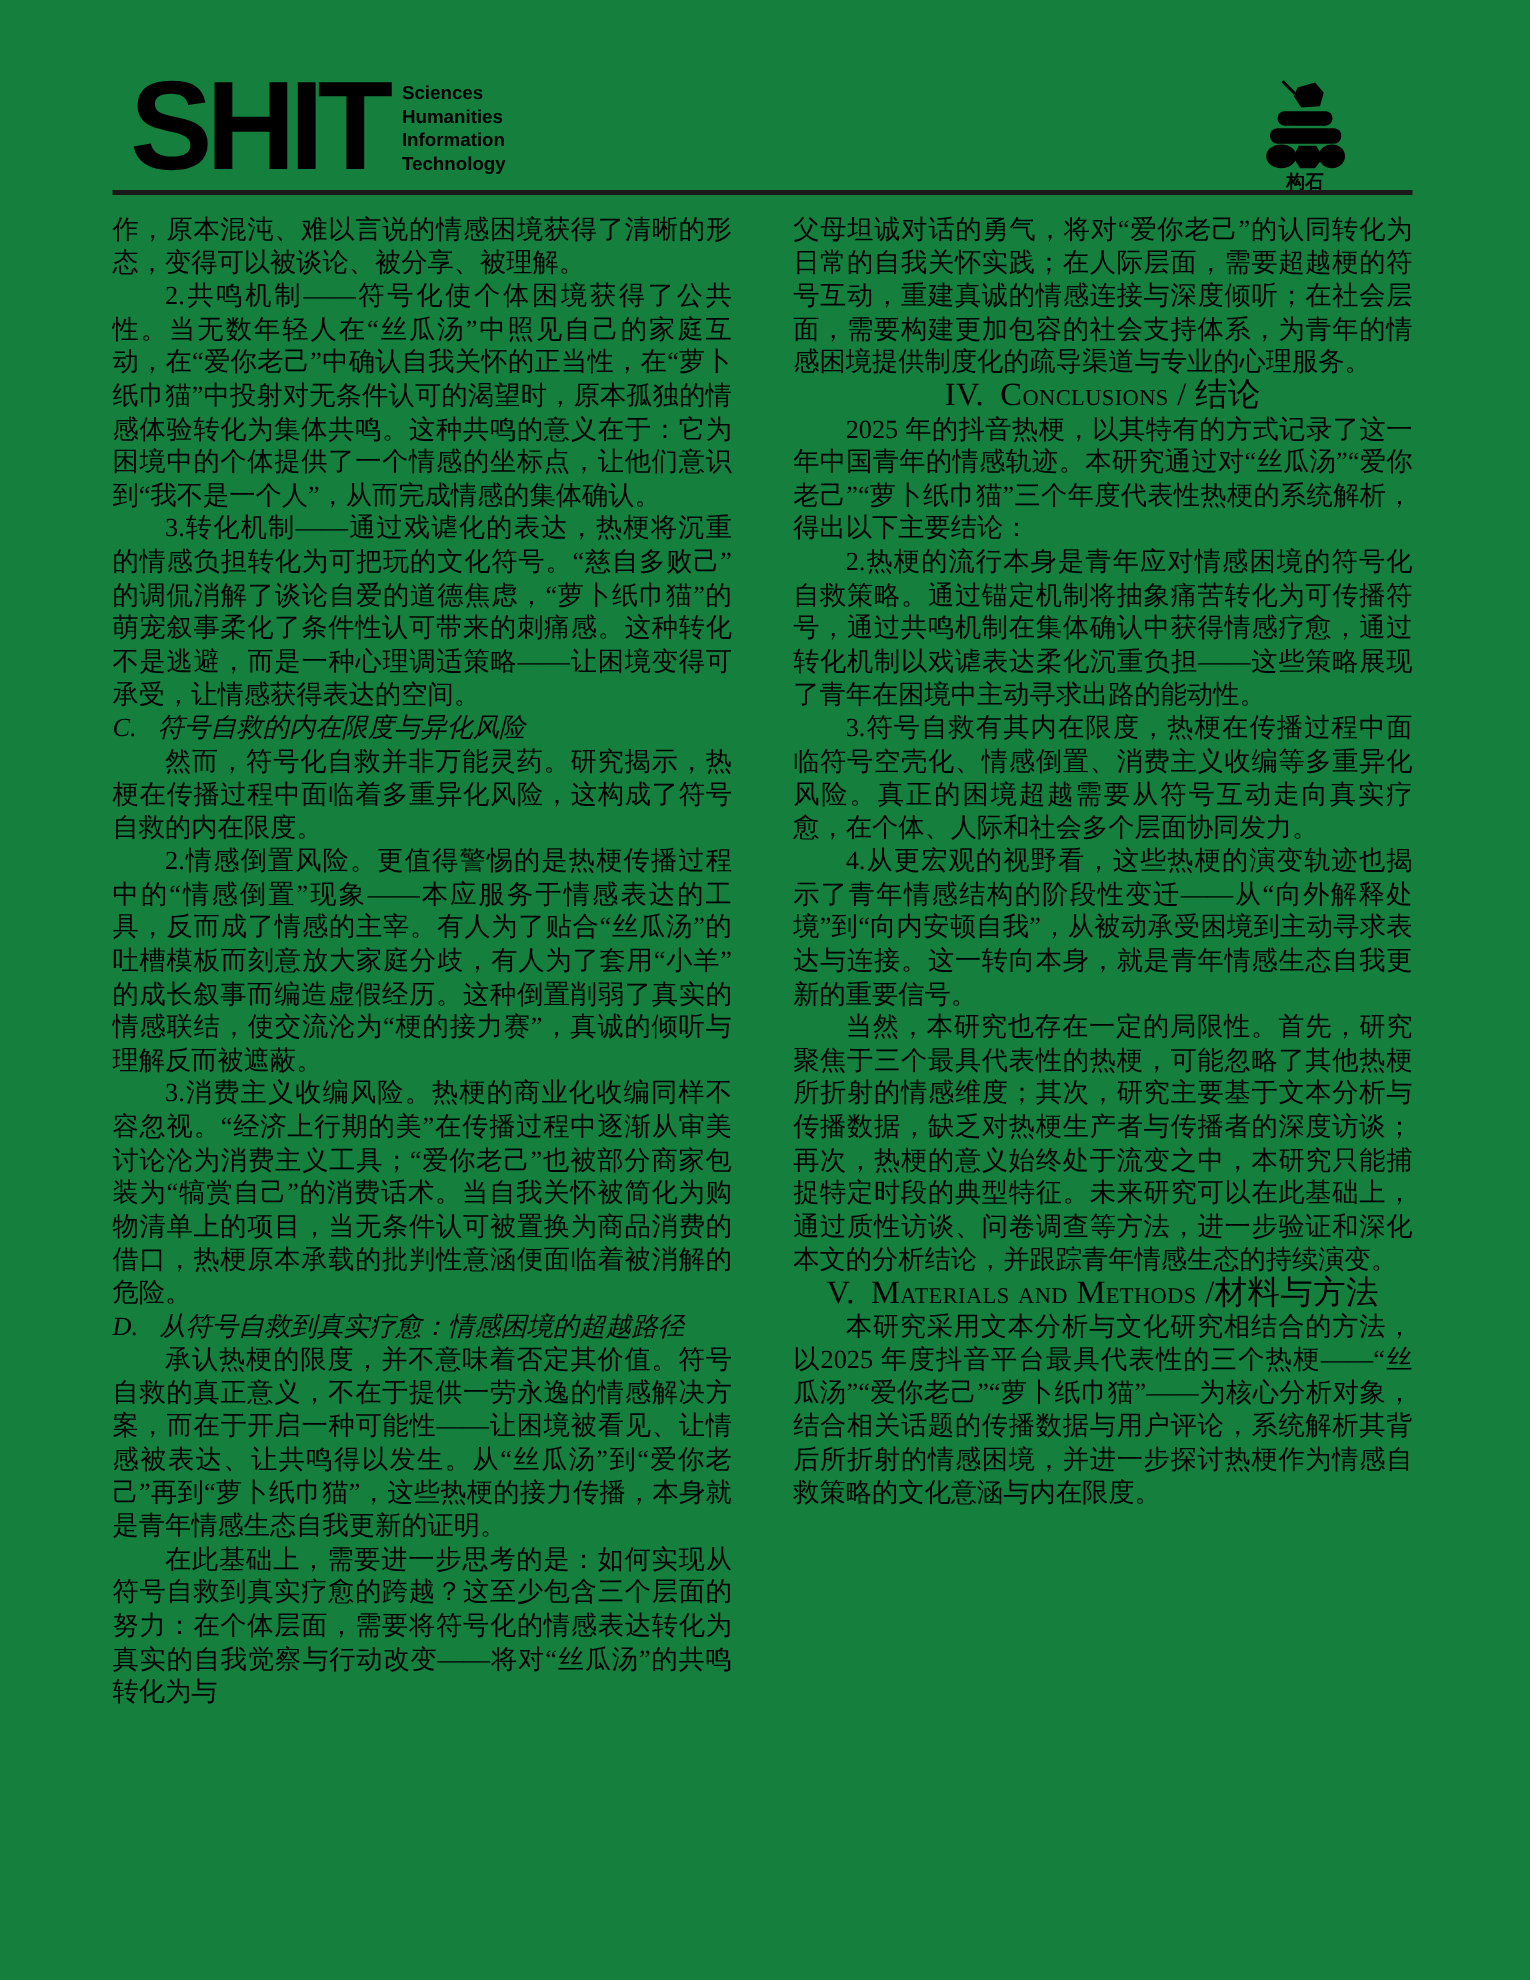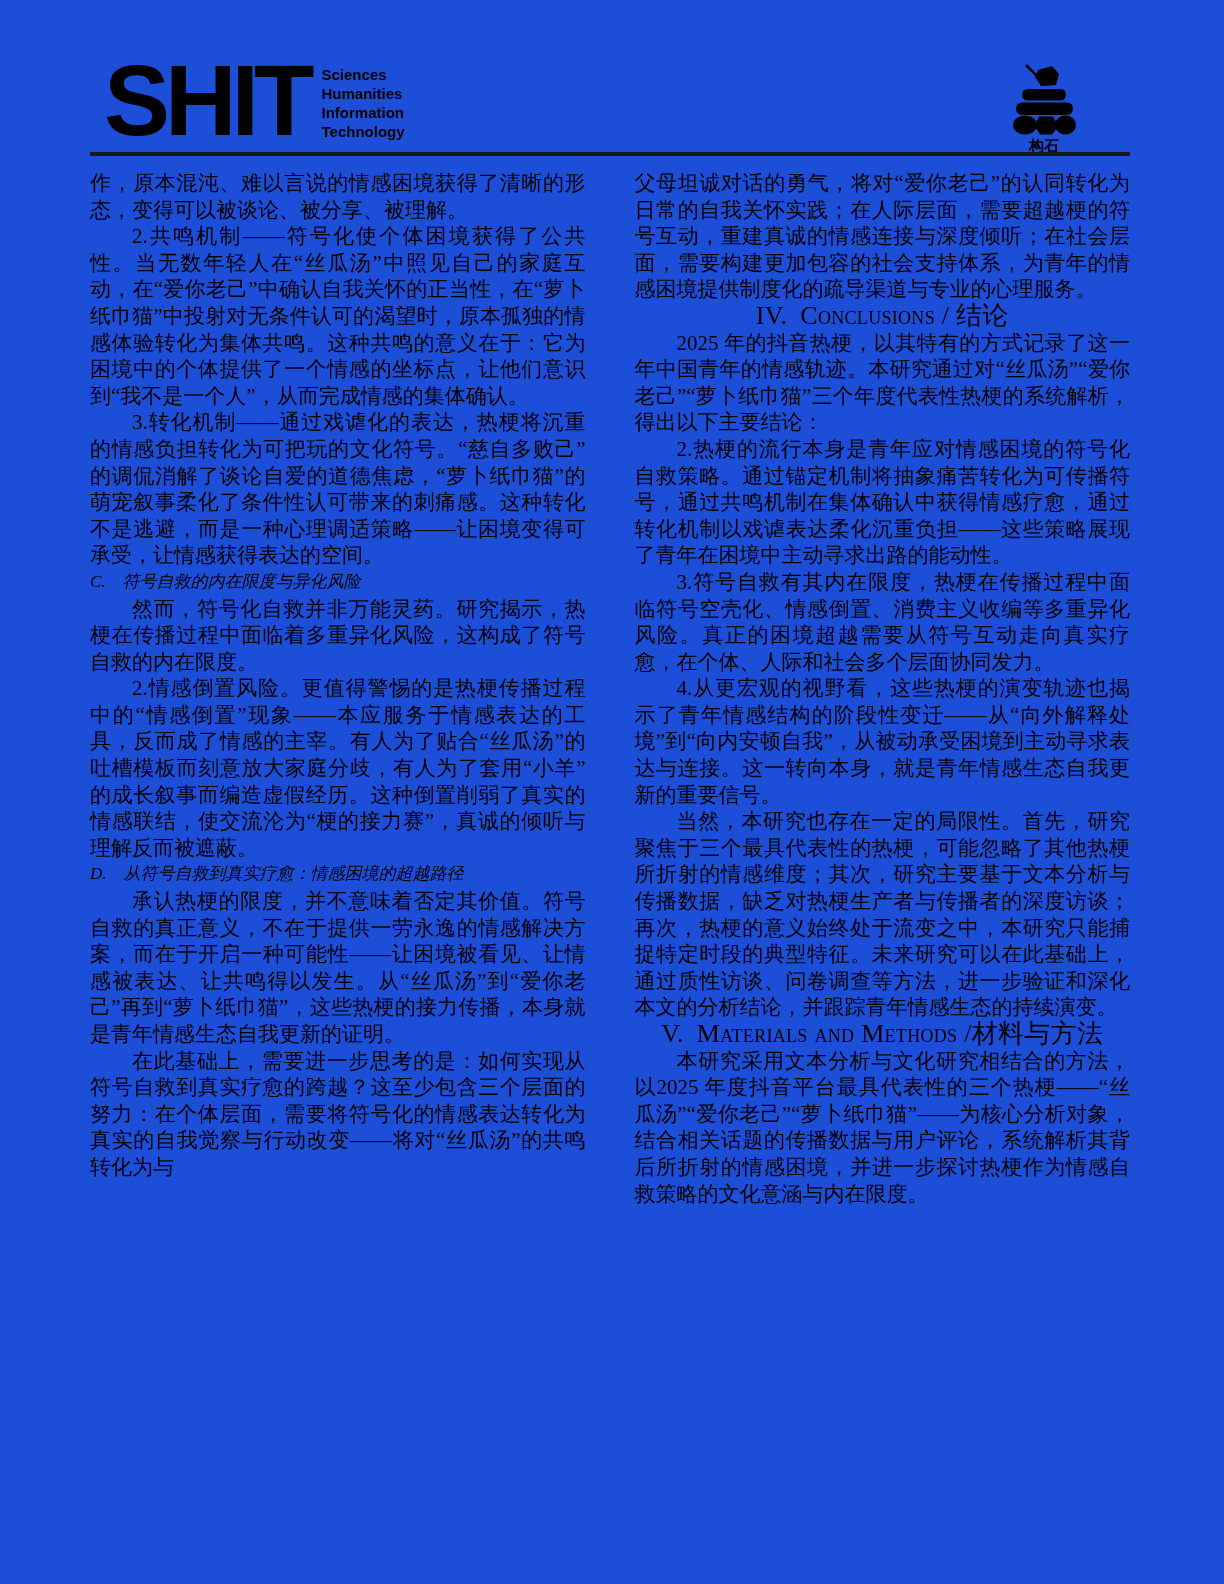--- a/index.html
+++ b/index.html
@@ -1,18 +1,18 @@
 <!DOCTYPE html>
 <html lang="zh"><head>
 <meta charset="utf-8">
 <style>
   html,body{margin:0;padding:0;background:#fff;}
   body{width:1224px;height:1584px;color:#000;
        font-family:"Liberation Serif","DejaVu Serif",serif;}
-  .page{position:relative;width:1224px;height:1584px;overflow:hidden;background:#1d4ed8;}
+  .page{position:relative;width:1224px;height:1584px;overflow:hidden;background:#15803d;}
 
   
   .masthead{position:absolute;left:90px;top:60px;width:1044px;height:88px;}
   .logo-block{position:absolute;left:14px;top:0;display:flex;align-items:flex-start;}
   .logo-shit{font-family:"Liberation Sans","DejaVu Sans",sans-serif;font-weight:700;
              font-size:99px;line-height:80px;letter-spacing:-5px;
              transform:scaleY(1.02);transform-origin:top left;}
   .tagline{font-family:"Liberation Sans","DejaVu Sans",sans-serif;font-weight:700;
            font-size:15px;line-height:19px;margin-left:12px;padding-top:5px;}
   .publisher{position:absolute;left:918px;top:4px;width:72px;text-align:center;}
@@ -22,21 +22,21 @@
   .header-rule{position:absolute;left:90px;top:152px;width:1040px;height:0;
                border-top:4px solid #1a1a1a;}
 
   
   .columns{position:absolute;left:90px;top:170px;width:1040px;display:flex;gap:49px;}
   .col{width:496px;font-size:21px;line-height:26.6px;text-align:justify;}
   .col > div{margin:0;}
   .para{text-indent:2em;}
   .para-cont{text-indent:0;}
   .heading-alpha{font-style:italic;text-align:left;text-indent:0;
-                 margin:19px 0 9px 7px;font-size:17px;}
+                 margin:19px 0 9px 7px;font-size:21px;}
   .heading-alpha .h-label{display:inline-block;margin-right:17px;}
   .heading-roman{text-align:center;text-indent:0;margin:27px 0 17px;
                  font-variant:small-caps;font-size:26px;letter-spacing:.3px;}
   .heading-roman .h-label{margin-right:13px;}
 </style>
 </head>
 <body>
 
 <div class="page">
 
@@ -68,20 +68,21 @@
   <div class="header-rule"></div>
 
   <main class="columns">
     <section class="col" id="col-left">
         <div class="para-cont">作，原本混沌、难以言说的情感困境获得了清晰的形态，变得可以被谈论、被分享、被理解。</div>
         <div class="para">2.共鸣机制——符号化使个体困境获得了公共性。当无数年轻人在“丝瓜汤”中照见自己的家庭互动，在“爱你老己”中确认自我关怀的正当性，在“萝卜纸巾猫”中投射对无条件认可的渴望时，原本孤独的情感体验转化为集体共鸣。这种共鸣的意义在于：它为困境中的个体提供了一个情感的坐标点，让他们意识到“我不是一个人”，从而完成情感的集体确认。</div>
         <div class="para">3.转化机制——通过戏谑化的表达，热梗将沉重的情感负担转化为可把玩的文化符号。“慈自多败己”的调侃消解了谈论自爱的道德焦虑，“萝卜纸巾猫”的萌宠叙事柔化了条件性认可带来的刺痛感。这种转化不是逃避，而是一种心理调适策略——让困境变得可承受，让情感获得表达的空间。</div>
         <div class="heading-alpha"><span class="h-label">C.</span><span class="h-title">符号自救的内在限度与异化风险</span></div>
         <div class="para">然而，符号化自救并非万能灵药。研究揭示，热梗在传播过程中面临着多重异化风险，这构成了符号自救的内在限度。</div>
         <div class="para">2.情感倒置风险。更值得警惕的是热梗传播过程中的“情感倒置”现象——本应服务于情感表达的工具，反而成了情感的主宰。有人为了贴合“丝瓜汤”的吐槽模板而刻意放大家庭分歧，有人为了套用“小羊”的成长叙事而编造虚假经历。这种倒置削弱了真实的情感联结，使交流沦为“梗的接力赛”，真诚的倾听与理解反而被遮蔽。</div>
+        <div class="para">3.消费主义收编风险。热梗的商业化收编同样不容忽视。“经济上行期的美”在传播过程中逐渐从审美讨论沦为消费主义工具；“爱你老己”也被部分商家包装为“犒赏自己”的消费话术。当自我关怀被简化为购物清单上的项目，当无条件认可被置换为商品消费的借口，热梗原本承载的批判性意涵便面临着被消解的危险。</div>
         <div class="heading-alpha"><span class="h-label">D.</span><span class="h-title">从符号自救到真实疗愈：情感困境的超越路径</span></div>
         <div class="para">承认热梗的限度，并不意味着否定其价值。符号自救的真正意义，不在于提供一劳永逸的情感解决方案，而在于开启一种可能性——让困境被看见、让情感被表达、让共鸣得以发生。从“丝瓜汤”到“爱你老己”再到“萝卜纸巾猫”，这些热梗的接力传播，本身就是青年情感生态自我更新的证明。</div>
         <div class="para">在此基础上，需要进一步思考的是：如何实现从符号自救到真实疗愈的跨越？这至少包含三个层面的努力：在个体层面，需要将符号化的情感表达转化为真实的自我觉察与行动改变——将对“丝瓜汤”的共鸣转化为与</div>
       </section>
     <section class="col" id="col-right">
         <div class="para-cont">父母坦诚对话的勇气，将对“爱你老己”的认同转化为日常的自我关怀实践；在人际层面，需要超越梗的符号互动，重建真诚的情感连接与深度倾听；在社会层面，需要构建更加包容的社会支持体系，为青年的情感困境提供制度化的疏导渠道与专业的心理服务。</div>
         <div class="heading-roman"><span class="h-label">IV.</span><span class="h-title">Conclusions / 结论</span></div>
         <div class="para">2025 年的抖音热梗，以其特有的方式记录了这一年中国青年的情感轨迹。本研究通过对“丝瓜汤”“爱你老己”“萝卜纸巾猫”三个年度代表性热梗的系统解析，得出以下主要结论：</div>
         <div class="para">2.热梗的流行本身是青年应对情感困境的符号化自救策略。通过锚定机制将抽象痛苦转化为可传播符号，通过共鸣机制在集体确认中获得情感疗愈，通过转化机制以戏谑表达柔化沉重负担——这些策略展现了青年在困境中主动寻求出路的能动性。</div>
         <div class="para">3.符号自救有其内在限度，热梗在传播过程中面临符号空壳化、情感倒置、消费主义收编等多重异化风险。真正的困境超越需要从符号互动走向真实疗愈，在个体、人际和社会多个层面协同发力。</div>

